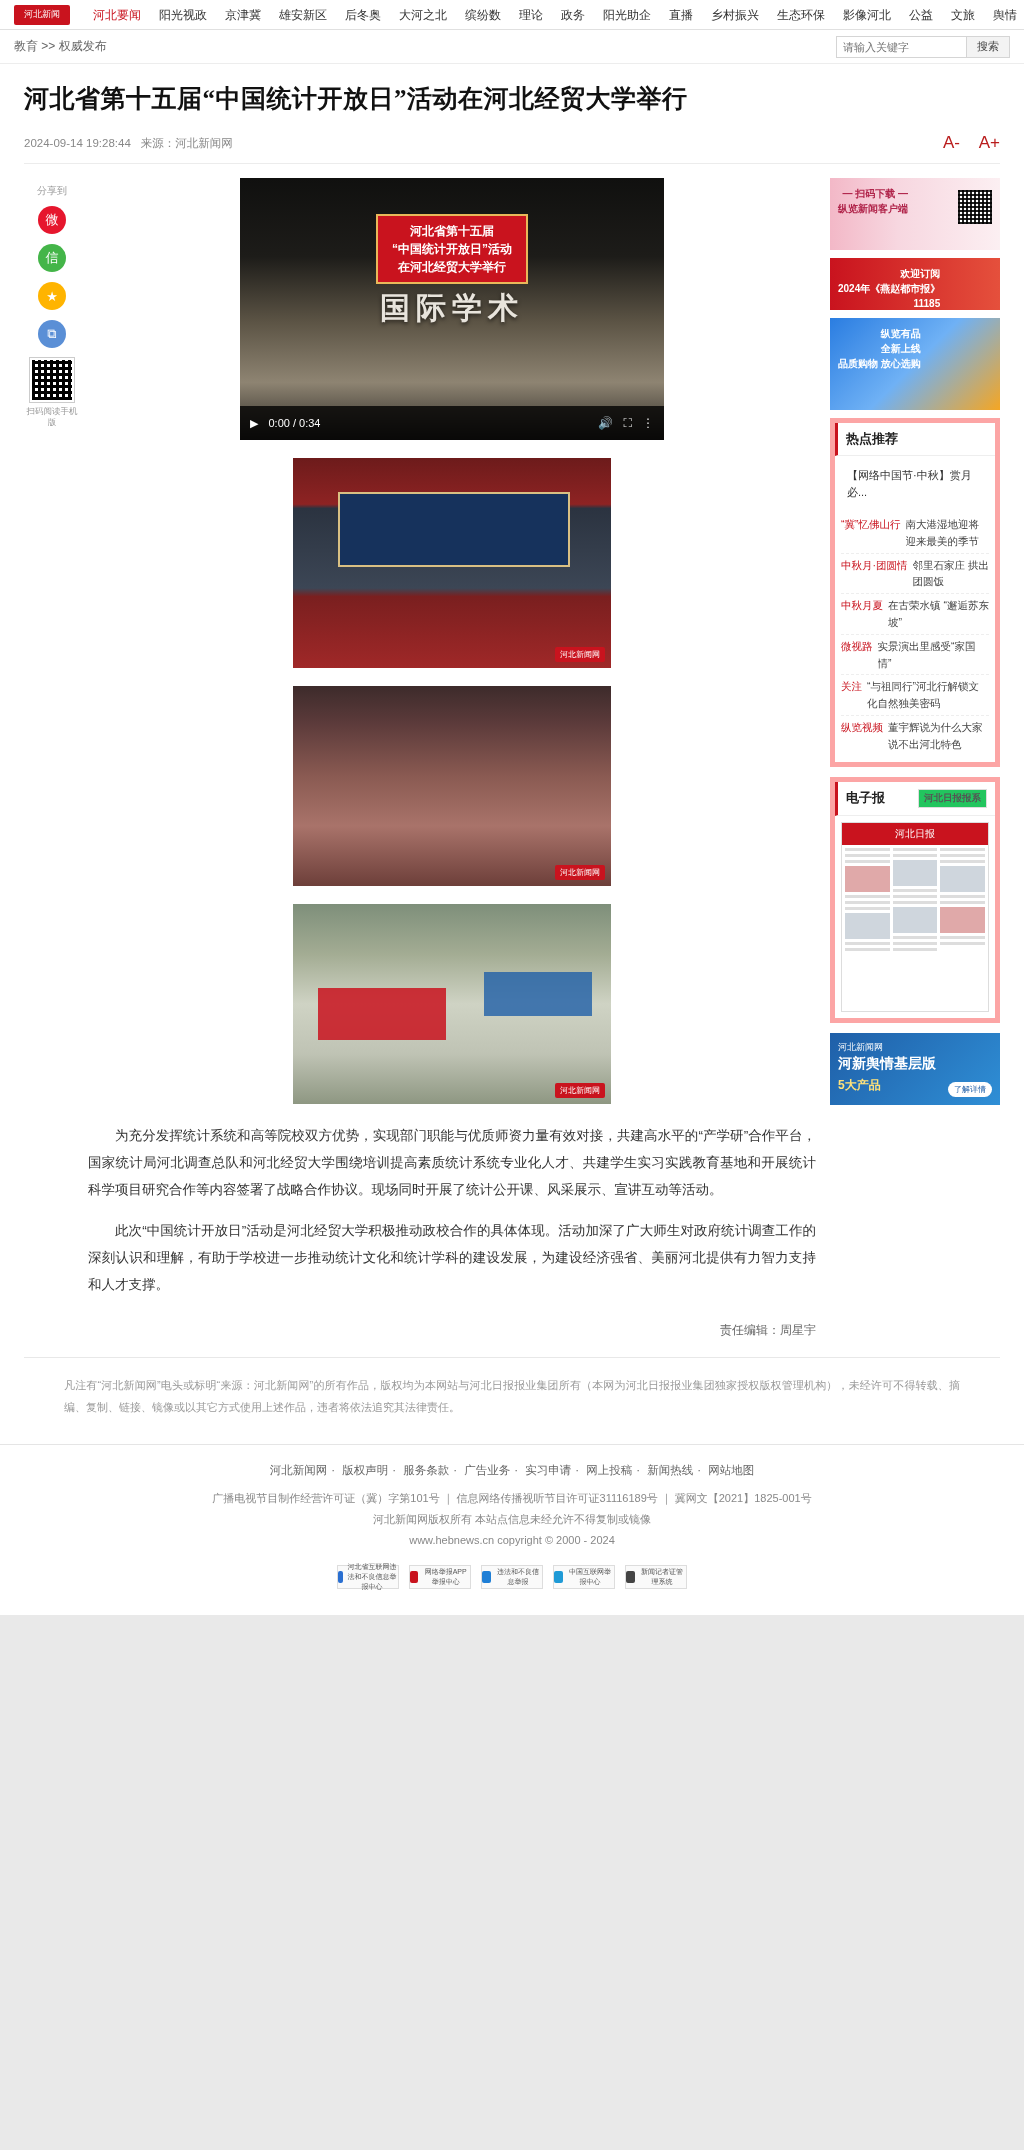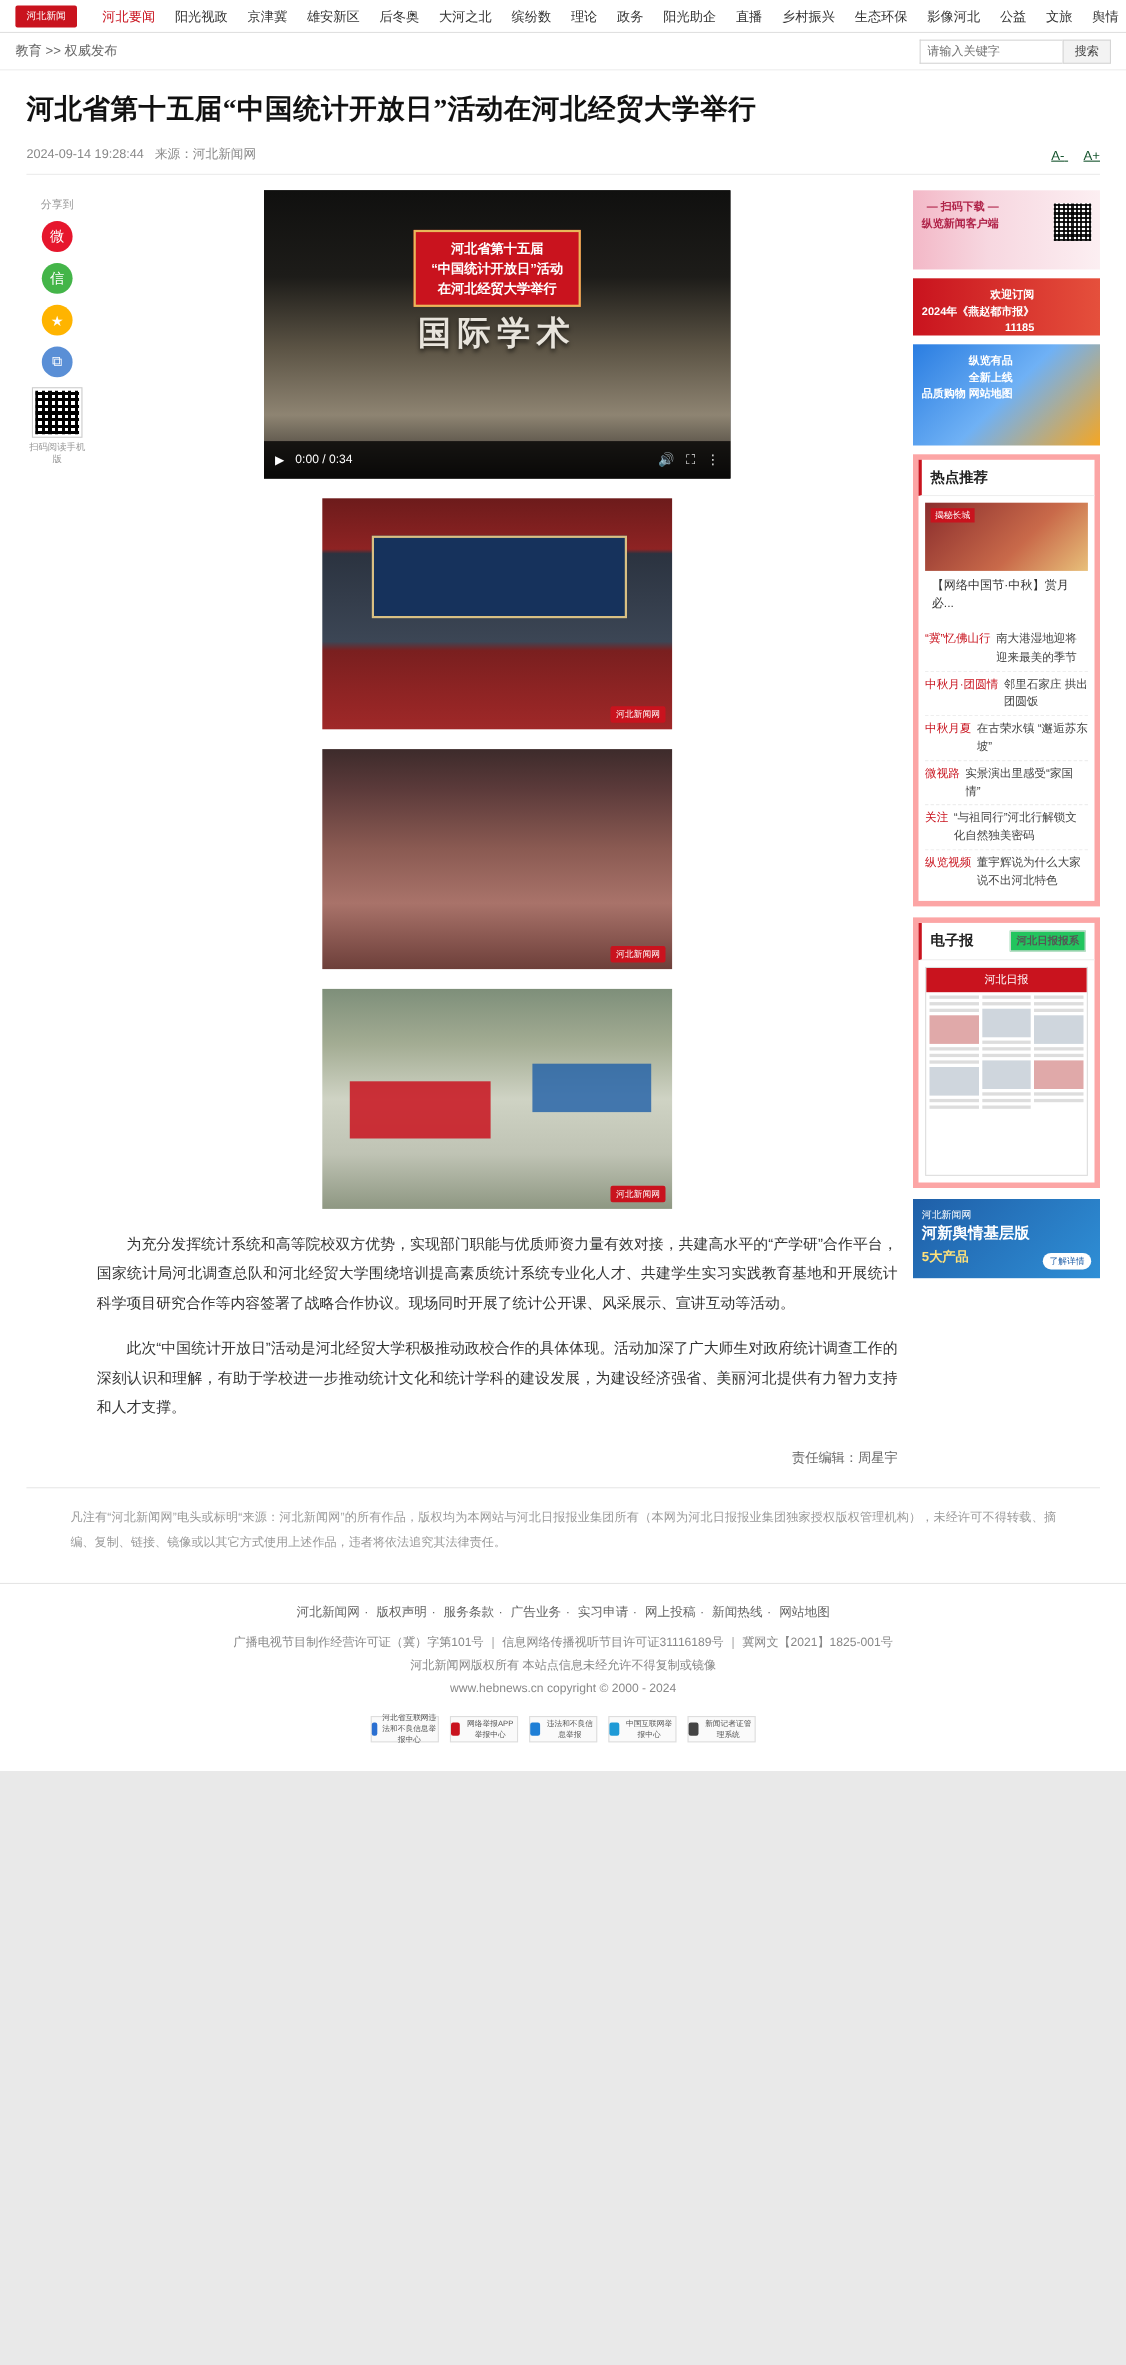--- a/index.html
+++ b/index.html
@@ -48,21 +48,21 @@
   
   .titlewrap { padding:18px 24px 0 24px; }
   h1.headline {
     font-size:25px; font-weight:bold; color:#111; margin:0 0 18px 0;
     letter-spacing:0.5px; font-family:"Liberation Serif", serif;
   }
   .metarow {
     display:flex; align-items:center; font-size:11.5px; color:#888;
     border-bottom:1px solid #ececec; padding-bottom:10px;
   }
-  .metarow .fontsize { margin-left:auto; color:#14532d; font-size:12px;text-decoration:underline; }
+  .metarow .fontsize { margin-left:auto; color:#b91c1c; font-size:17px; }
   .metarow .fontsize span { margin-left:14px; cursor:pointer; }
 
   
   .content { display:flex; padding:14px 24px 0 24px; }
   .share {
     width:56px; flex:0 0 56px; padding-top:6px; text-align:center;
   }
   .share .lbl { font-size:10px; color:#999; margin-bottom:8px; }
   .sicon {
     width:28px; height:28px; border-radius:50%; margin:0 auto 10px auto;
@@ -316,30 +316,27 @@
           <div>欢迎订阅</div>
           <div>2024年《燕赵都市报》</div>
           <div>11185</div>
         </div>
       </div>
 
       <div class="ad ad3">
         <div class="adtxt">
           <div>纵览有品</div>
           <div>全新上线</div>
-          <div>品质购物 网站地图</div>
+          <div>品质购物 放心选购</div>
         </div>
       </div>
 
       <div class="railsec">
         <div class="railhd">热点推荐</div>
         <div style="padding:6px;">
-          <div class="hotimg">
-            <span class="tag">揭秘长城</span>
-          </div>
           <div class="hotcap">【网络中国节·中秋】赏月必...</div>
         </div>
         <div class="hotlist">
           <div class="hotrow">
             <span class="k">“冀”忆佛山行</span>
             <span class="v">南大港湿地迎将迎来最美的季节</span>
           </div>
           <div class="hotrow">
             <span class="k">中秋月·团圆情</span>
             <span class="v">邻里石家庄 拱出团圆饭</span>

